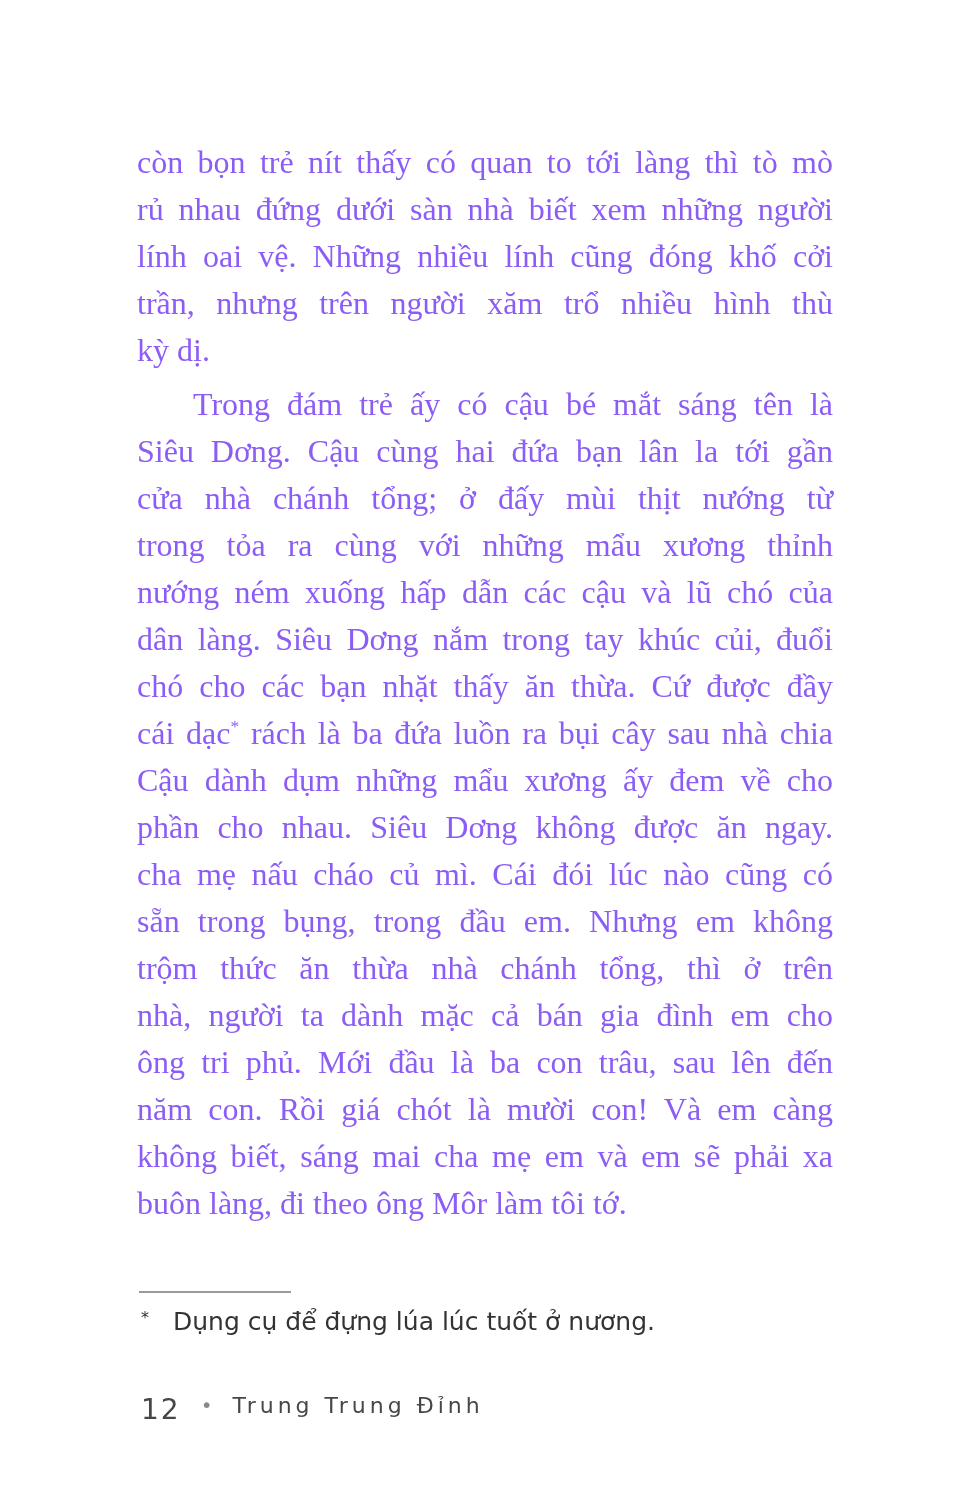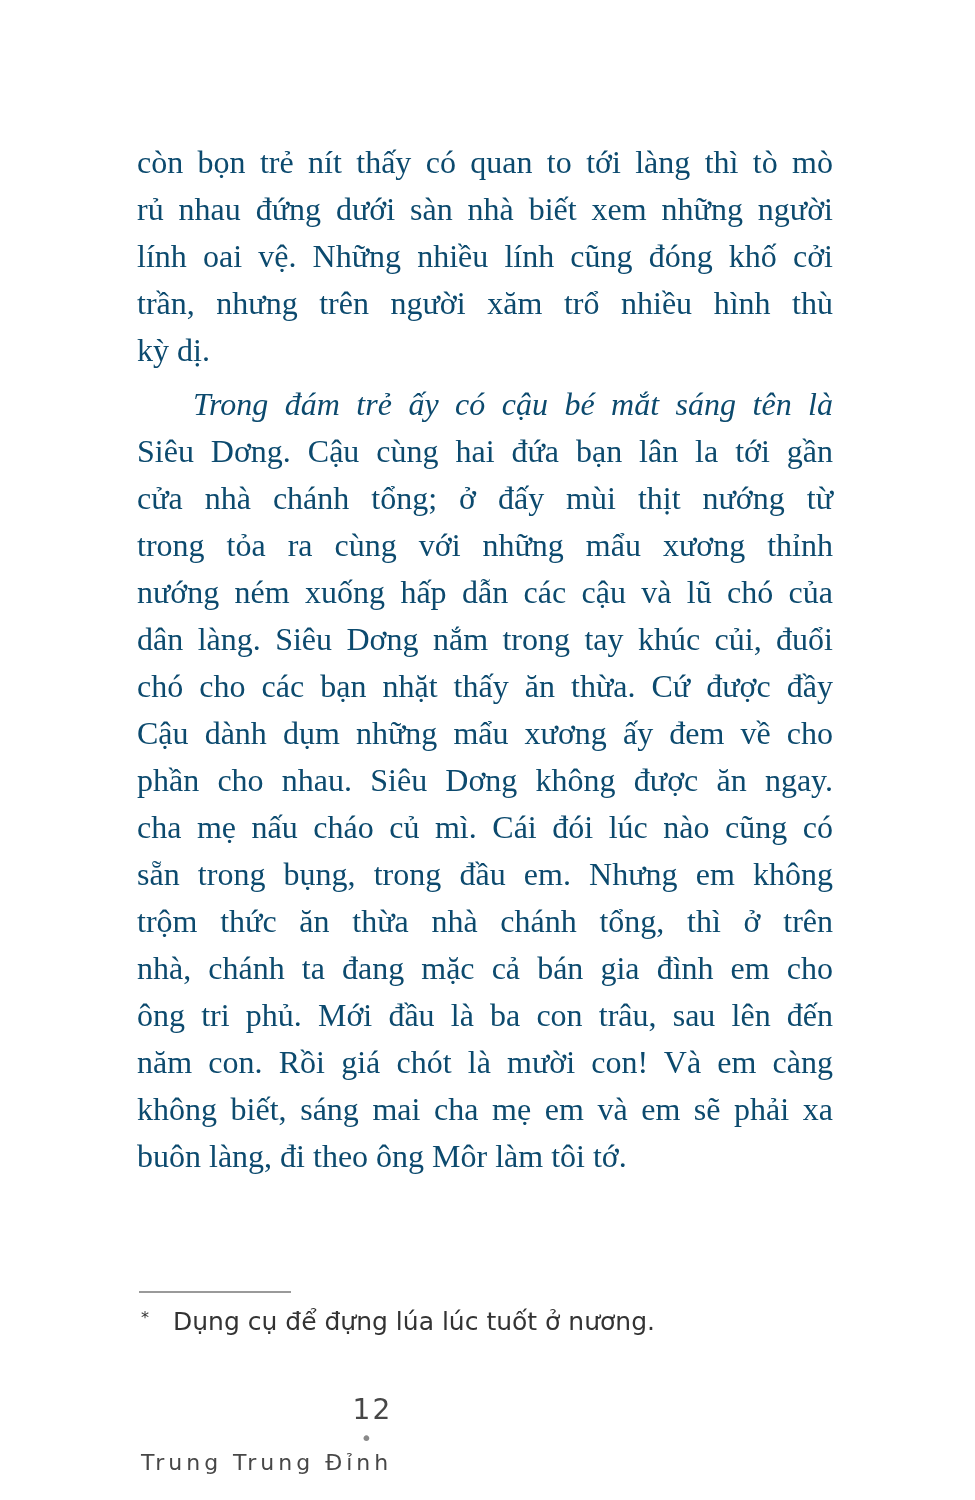--- a/index.html
+++ b/index.html
@@ -11,34 +11,34 @@
     overflow: hidden;
     font-family: "Liberation Serif", serif;
   }
   .body-text {
     position: absolute;
     left: 137px;
     top: 139px;
     width: 696px;
     font-size: 32px;
     line-height: 47px;
-    color: #0c4a6e;
+    color: #8b5cf6;
   }
   .paragraph { margin: 0 0 7px 0; }
   .paragraph:last-child { margin-bottom: 0; }
   .text-line {
     text-align: justify;
     text-align-last: justify;
     height: 47px;
     white-space: nowrap;
   }
   .text-line.last-line {
     text-align-last: left;
   }
-  .text-line.first-indent { text-indent: 56px; font-style: italic; }
+  .text-line.first-indent { text-indent: 56px; }
   sup.fn-ref {
     font-size: 0.55em;
     vertical-align: super;
     line-height: 0;
   }
   .footnote-rule {
     position: absolute;
     left: 139px;
     top: 1291px;
     width: 152px;
@@ -61,24 +61,23 @@
     font-size: 16px;
     line-height: 26px;
     margin-right: 24px;
     color: #333333;
   }
   .page-footer {
     position: absolute;
     left: 141px;
     top: 1393px;
     display: flex;
-    align-items: flex-end;
+    align-items: flex-start;
     font-family: "DejaVu Sans", sans-serif;
     color: #474747;
-    flex-direction: column;
   }
   .page-number {
     font-size: 28px;
     letter-spacing: 2px;
   }
   .footer-dot {
     font-size: 20px;
     color: #8a8a8a;
     margin: 0 20px;
   }
@@ -101,26 +100,27 @@
         <div class="text-line last-line">kỳ dị.</div>
       </div>
       <div class="paragraph">
         <div class="text-line first-indent">Trong đám trẻ ấy có cậu bé mắt sáng tên là</div>
         <div class="text-line">Siêu Dơng. Cậu cùng hai đứa bạn lân la tới gần</div>
         <div class="text-line">cửa nhà chánh tổng; ở đấy mùi thịt nướng từ</div>
         <div class="text-line">trong tỏa ra cùng với những mẩu xương thỉnh</div>
         <div class="text-line">nướng ném xuống hấp dẫn các cậu và lũ chó của</div>
         <div class="text-line">dân làng. Siêu Dơng nắm trong tay khúc củi, đuổi</div>
         <div class="text-line">chó cho các bạn nhặt thấy ăn thừa. Cứ được đầy</div>
+        <div class="text-line">cái dạc<sup class="fn-ref">*</sup> rách là ba đứa luồn ra bụi cây sau nhà chia</div>
         <div class="text-line">Cậu dành dụm những mẩu xương ấy đem về cho</div>
         <div class="text-line">phần cho nhau. Siêu Dơng không được ăn ngay.</div>
         <div class="text-line">cha mẹ nấu cháo củ mì. Cái đói lúc nào cũng có</div>
         <div class="text-line">sẵn trong bụng, trong đầu em. Nhưng em không</div>
         <div class="text-line">trộm thức ăn thừa nhà chánh tổng, thì ở trên</div>
-        <div class="text-line">nhà, chánh ta đang mặc cả bán gia đình em cho</div>
+        <div class="text-line">nhà, người ta dành mặc cả bán gia đình em cho</div>
         <div class="text-line">ông tri phủ. Mới đầu là ba con trâu, sau lên đến</div>
         <div class="text-line">năm con. Rồi giá chót là mười con! Và em càng</div>
         <div class="text-line">không biết, sáng mai cha mẹ em và em sẽ phải xa</div>
         <div class="text-line last-line">buôn làng, đi theo ông Môr làm tôi tớ.</div>
       </div>
     </div>
 
   <div class="footnote-rule"></div>
 
   <div class="footnote">

